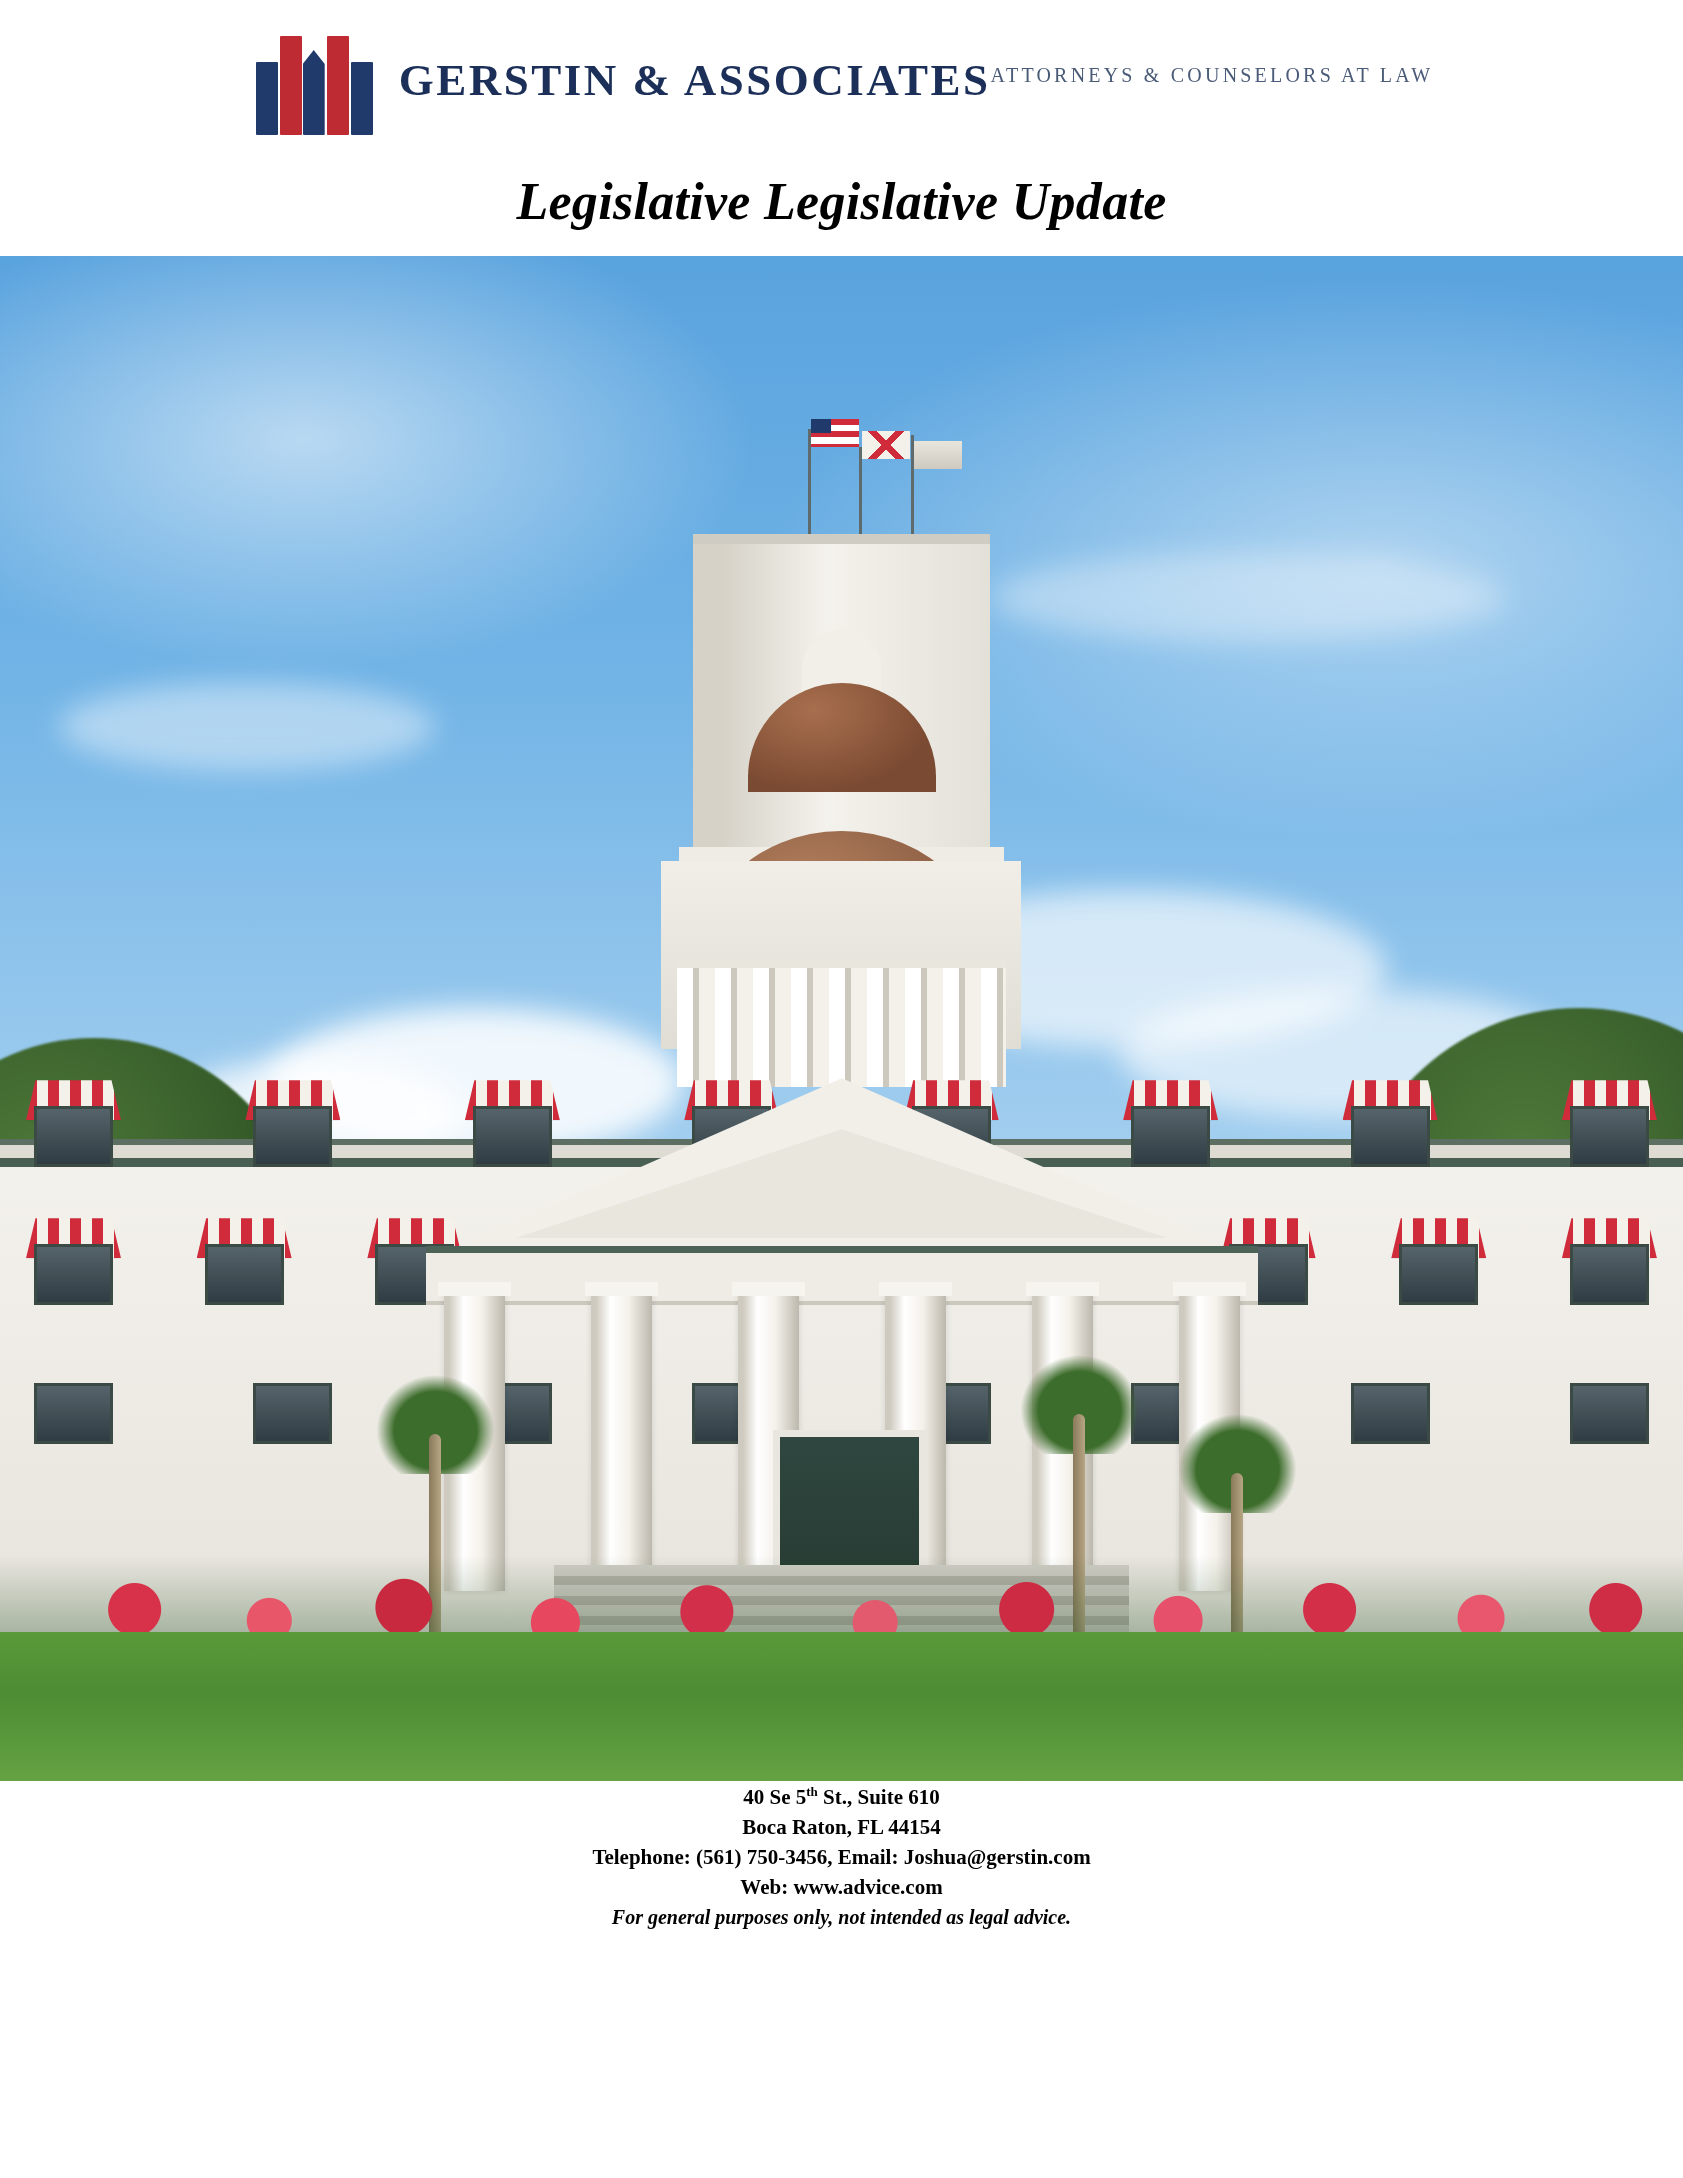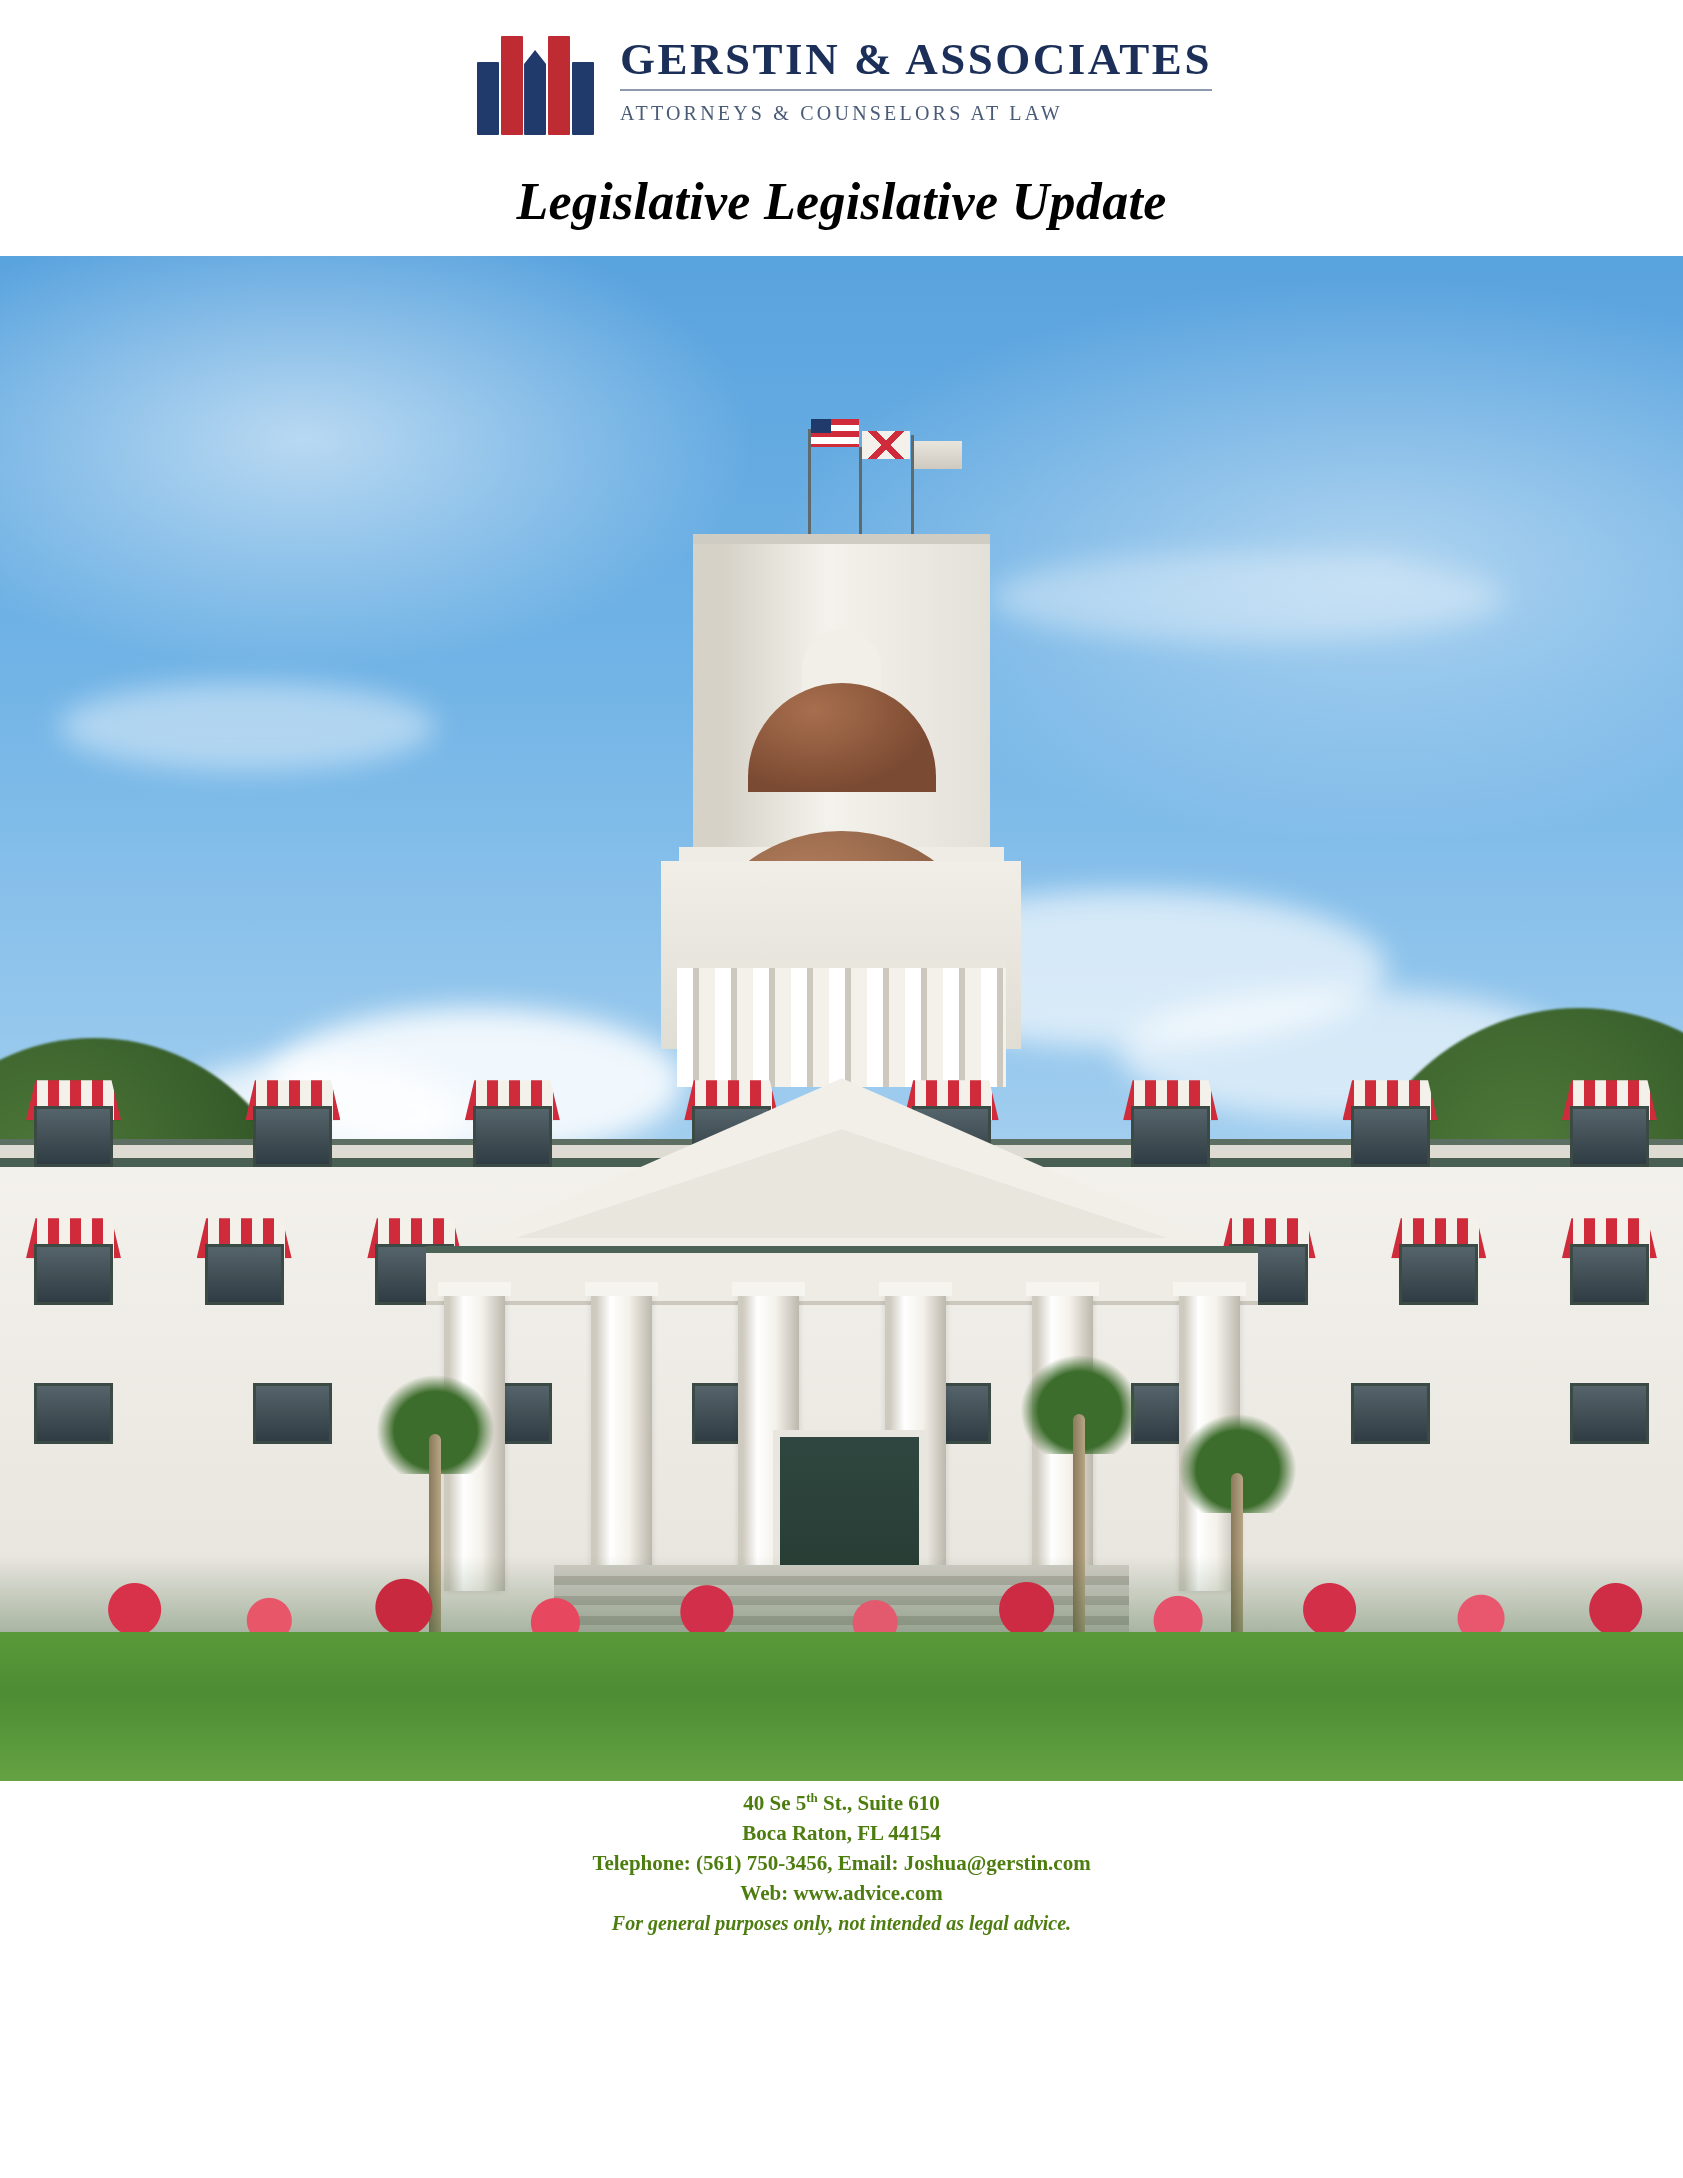--- a/index.html
+++ b/index.html
@@ -50,21 +50,21 @@
     border-radius: 1px;
   }
   .bar-1 { left: 6px;   width: 22px; height: 73px;  background: #203a6b; }
   .bar-2 { left: 30px;  width: 22px; height: 99px; background: #be2b33; }
   .bar-3 { left: 53px;  width: 22px; height: 85px;  background: #203a6b; clip-path: polygon(0 14px, 50% 0, 100% 14px, 100% 100%, 0 100%); }
   .bar-4 { left: 77px;  width: 22px; height: 99px; background: #be2b33; }
   .bar-5 { left: 101px; width: 22px; height: 73px;  background: #203a6b; }
 
   .logo-text {
     display: flex;
-    flex-direction: column;
+    flex-direction: row;
     justify-content: center;
     padding-bottom: 8px;
   }
   .firm-name {
     font-family: "Liberation Serif", serif;
     font-size: 45px;
     letter-spacing: 2.5px;
     color: #1b2f58;
     font-weight: 700;
     line-height: 1.05;
@@ -404,25 +404,25 @@
   .lamp .g1 { left: 6px;  top: 10px; }
   .lamp .g2 { left: 36px; top: 10px; }
   .lamp .g3 { left: 21px; top: 0px; }
   .lamp-left  { left: 554px;  top: 1416px; }
   .lamp-right { left: 1020px; top: 1416px; }
 
   
   .footer {
     width: 100%;
     text-align: center;
-    padding-top: 8px;
+    padding-top: 2px;
     font-family: "Liberation Serif", serif;
     font-size: 21px;
     font-weight: 700;
-    color: #4d7c0f;
+    color: #000000;
     line-height: 1.42;
   }
   .footer .line { white-space: nowrap; }
   .footer sup { font-size: 13px; vertical-align: super; }
   .footer .disclaimer {
     font-style: italic;
     font-weight: 700;
     font-size: 20px;
   }
 </style>

